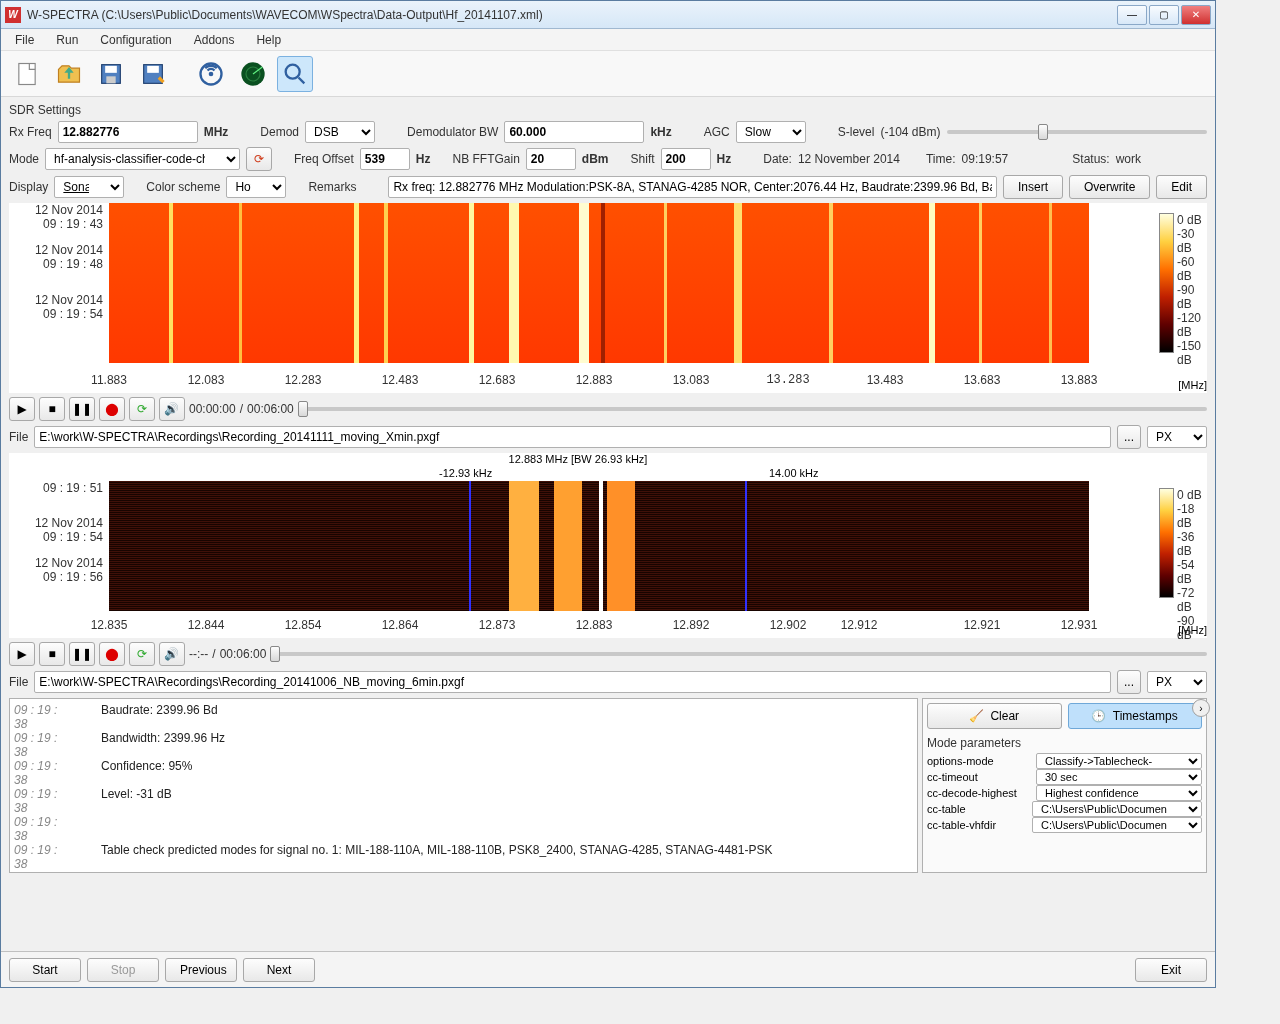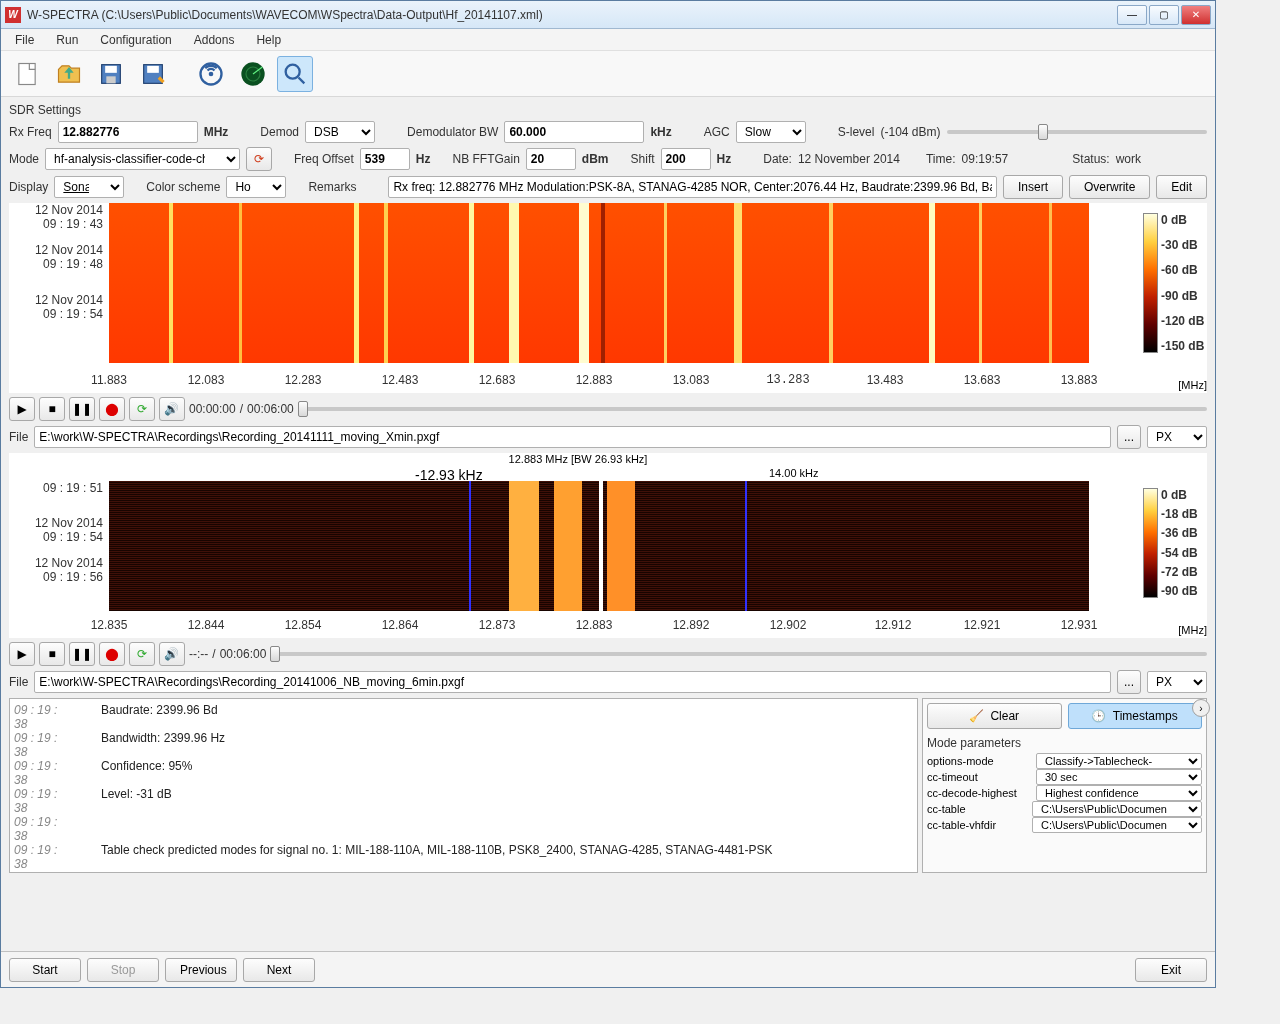--- a/index.html
+++ b/index.html
@@ -24,21 +24,21 @@
 .row { display: flex; align-items: center; gap: 6px; }
 .lbl { color: #333; white-space: nowrap; }
 input[type=text], select { height: 22px; border: 1px solid #b0b0b0; background: #fff; padding: 0 4px; border-radius: 2px; }
 select { padding-right: 18px; }
 .big-input { font-weight: bold; }
 .btn { height: 24px; padding: 0 14px; border: 1px solid #a8a8a8; background: linear-gradient(#fdfdfd,#e8e8e8); border-radius: 3px; cursor: pointer; }
 .btn.sm { width: 24px; padding: 0; }
 .icon-btn { width: 26px; height: 24px; border: 1px solid #a8a8a8; background: linear-gradient(#fdfdfd,#e8e8e8); border-radius: 3px; display: flex; align-items: center; justify-content: center; cursor: pointer; }
 .spectrogram { position: relative; background: #fff; }
 .sg-canvas { position: absolute; }
-.colorbar { position: absolute; right: 0; top: 10px; width: 64px; display: flex; font-weight: bold; }
+.colorbar { position: absolute; right: 0; top: 10px; width: 48px; display: flex; }
 .colorbar .grad { width: 15px; height: 100%; background: linear-gradient(#ffffe0,#ffd040,#ff7000,#c02000,#600000,#000000); border: 1px solid #888; }
 .colorbar .ticks { flex:1; display: flex; flex-direction: column; justify-content: space-between; font-size: 10px; color: #333; padding-left: 3px; }
 .axis-x { position: absolute; bottom: 0; left: 0; right: 60px; height: 20px; display: flex; color: #333; font-size: 11px; }
 .axis-x span { position: absolute; transform: translateX(-50%); }
 .axis-y { position: absolute; left: 0; top: 0; bottom: 20px; width: 100px; color: #333; font-size: 11px; text-align: right; }
 .axis-y div { position: absolute; right: 6px; }
 .transport { display: flex; align-items: center; gap: 4px; }
 .transport .icon-btn.rec { color: #d00; }
 .slider-track { flex: 1; height: 4px; background: #c8c8c8; border-radius: 2px; position: relative; }
 .slider-thumb { position: absolute; width: 10px; height: 16px; background: linear-gradient(#fdfdfd,#d8d8d8); border: 1px solid #888; border-radius: 2px; top: -6px; }
@@ -275,21 +275,21 @@
     </div>
     <div class="row">
       <span class="lbl">File</span>
       <input type="text" style="flex: 1 1 0%;" value="E:\work\W-SPECTRA\Recordings\Recording_20141111_moving_Xmin.pxgf">
       <button class="btn sm">...</button>
       <select style="width:60px"><option>PXGF</option></select>
     </div>
 
     <div class="spectrogram" style="height:185px">
       <div style="position:absolute;left:0;right:60px;top:0;text-align:center;font-size:11px">12.883 MHz   [BW 26.93 kHz]</div>
-      <div style="position:absolute;left:406px;top:14px;font-size:14px">-12.93 kHz</div>
+      <div style="position:absolute;left:430px;top:14px;font-size:11px">-12.93 kHz</div>
       <div style="position:absolute;left:760px;top:14px;font-size:11px">14.00 kHz</div>
       <div class="axis-y" style="top:28px">
         <div style="top:0"><span>09 : 19 : 51</span></div>
         <div style="top:35px"><span>12 Nov 2014</span><br><span>09 : 19 : 54</span></div>
         <div style="top:75px"><span>12 Nov 2014</span><br><span>09 : 19 : 56</span></div>
       </div>
       <svg class="sg-canvas" style="left:100px;top:28px;width:980px;height:130px">
         <rect width="100%" height="100%" fill="#180400"></rect>
         <g id="sg2stripes">
             <rect x="0" y="0" width="980" height="1" fill="#401008"></rect>
@@ -378,21 +378,21 @@
       </div>
       <div class="axis-x" id="sg2x">
           <span style="left: 100px;">12.835</span>
           <span style="left: 197px;">12.844</span>
           <span style="left: 294px;">12.854</span>
           <span style="left: 391px;">12.864</span>
           <span style="left: 488px;">12.873</span>
           <span style="left: 585px;">12.883</span>
           <span style="left: 682px;">12.892</span>
           <span style="left: 779px;">12.902</span>
-          <span style="left: 884px; text-align: center;">12.912</span>
+          <span style="left: 850px; text-align: center;">12.912</span>
           <span style="left: 973px;">12.921</span>
           <span style="left: 1070px;">12.931</span>
         </div>
       <span style="position:absolute;right:0;bottom:2px;font-size:11px">[MHz]</span>
     </div>
 
     <div class="row transport">
       <div class="icon-btn">▶</div>
       <div class="icon-btn">■</div>
       <div class="icon-btn">❚❚</div>

